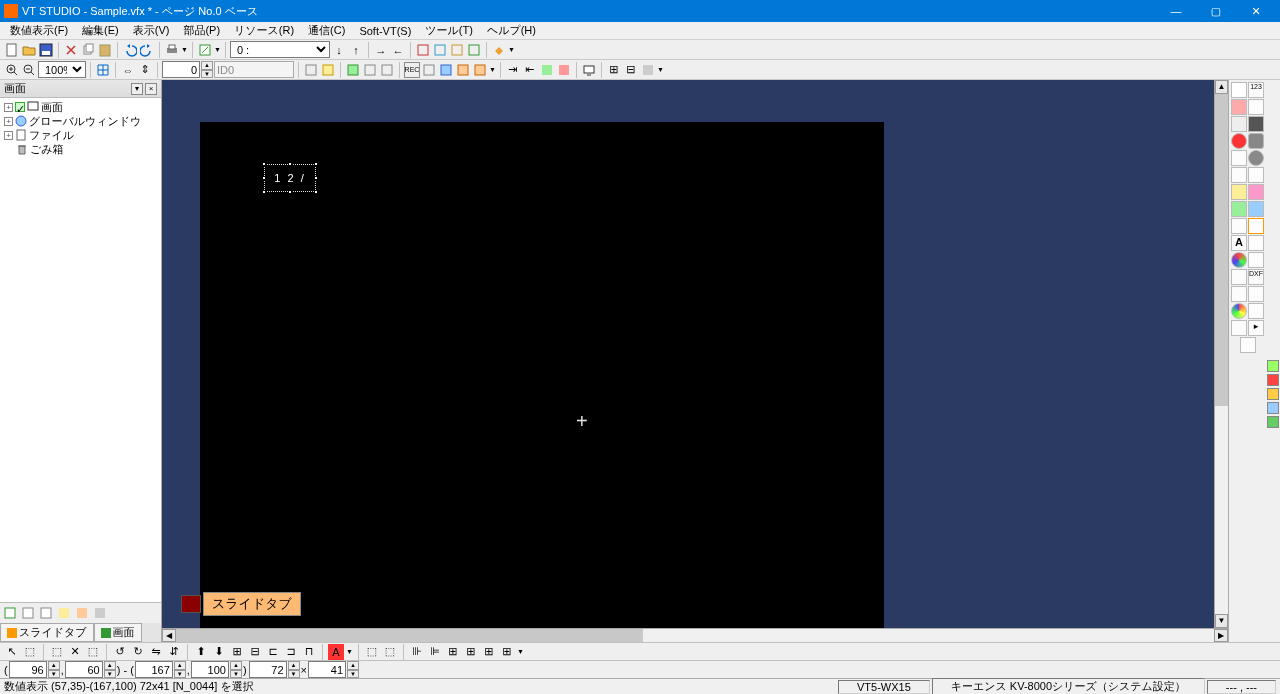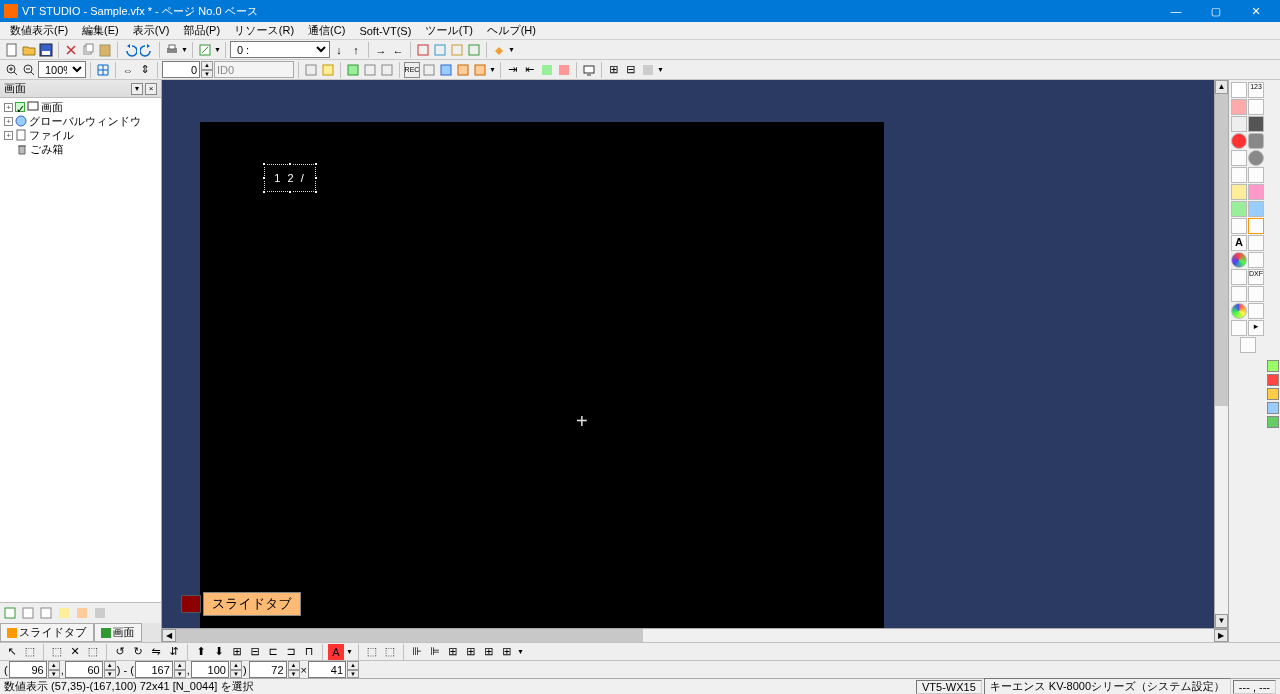--- a/index.html
+++ b/index.html
@@ -56,21 +56,21 @@
 .rightpanels { display: flex; }
 .toolpal { width: 38px; background: #f0f0f0; border-left: 1px solid #aaa; padding: 2px 0; display: flex; flex-direction: column; gap: 1px; align-items: center; }
 .toolpal .row { display: flex; gap: 1px; }
 .toolpal .tb { width: 16px; height: 16px; border: 1px solid #bbb; background: #fcfcfc; }
 .colorpal { width: 14px; background: #f0f0f0; display: flex; flex-direction: column; gap: 2px; padding: 280px 1px 0 1px; }
 .colorpal .cc { width: 12px; height: 12px; border: 1px solid #888; }
 .selbar, .coordbar { background: #efefef; border-top: 1px solid #c0c0c0; display: flex; align-items: center; padding: 1px 4px; gap: 2px; height: 18px; }
 .coordbar .grp { display: flex; align-items: center; gap: 1px; }
 .status { height: 16px; border-top: 1px solid #aaa; background: #f0f0f0; display: flex; align-items: center; padding: 0 4px; font-size: 10px; }
 .status .gap { flex: 1; }
-.status .cell { border: 1px inset #ccc; padding: 0 5px; margin-left: 2px; }
+.status .cell { border: 1px inset #ccc; padding: 0 18px; margin-left: 2px; }
 </style>
 </head>
 <body>
 
 <div class="titlebar">
   <div class="icon"></div>
   <span>VT STUDIO - Sample.vfx * - ページ No.0 ベース</span>
   <div class="gap"></div>
   <div class="winbtn">―</div>
   <div class="winbtn">▢</div>

